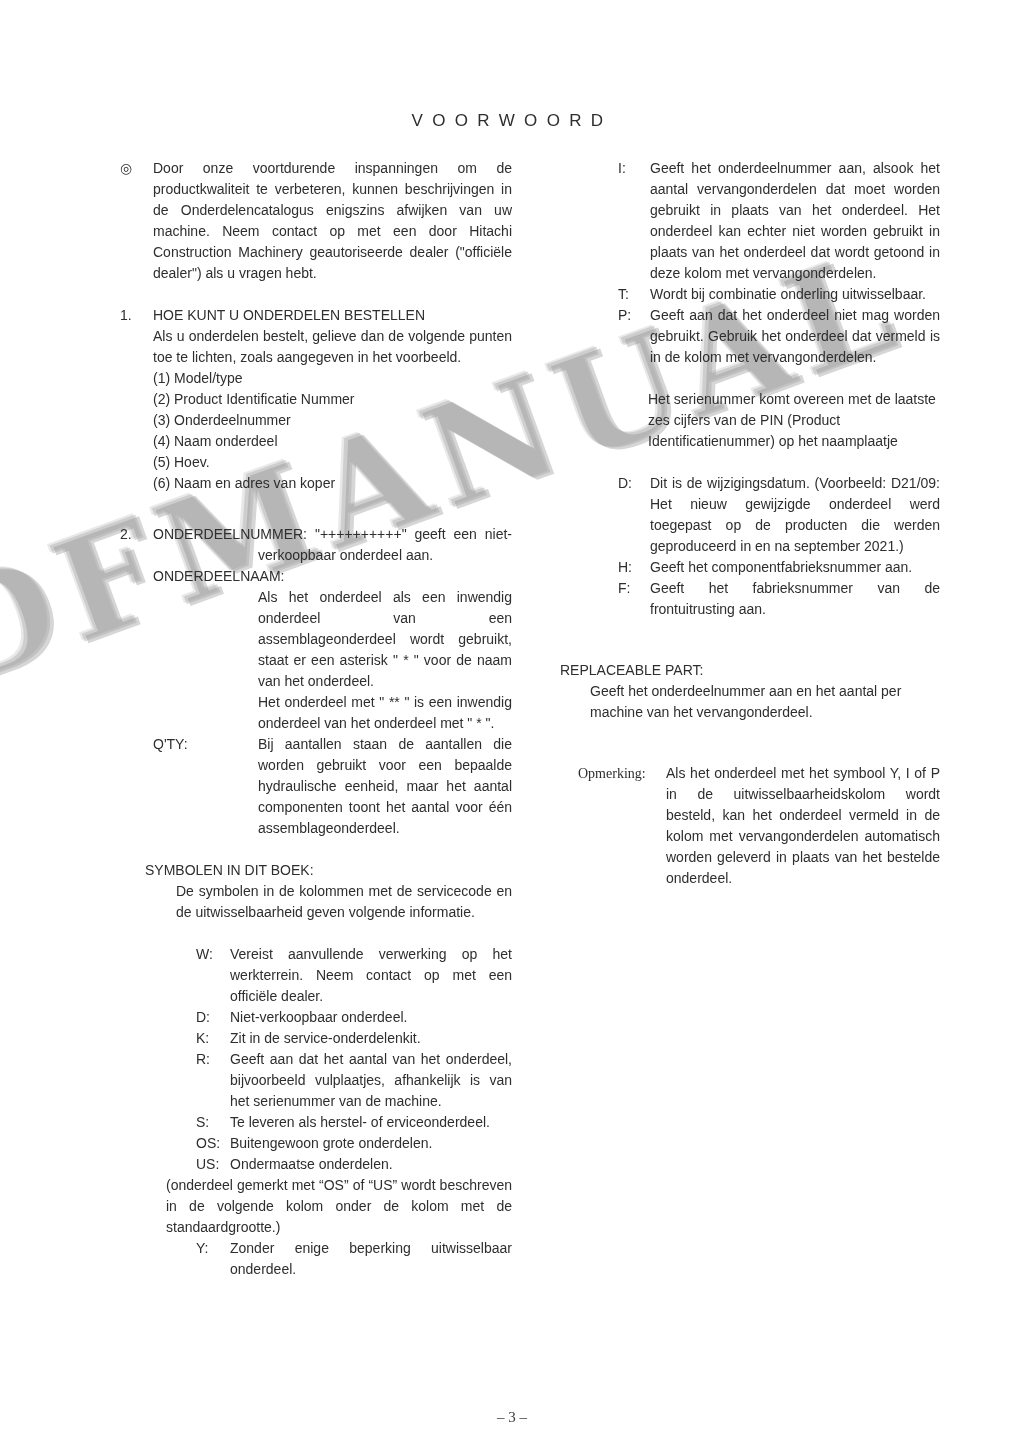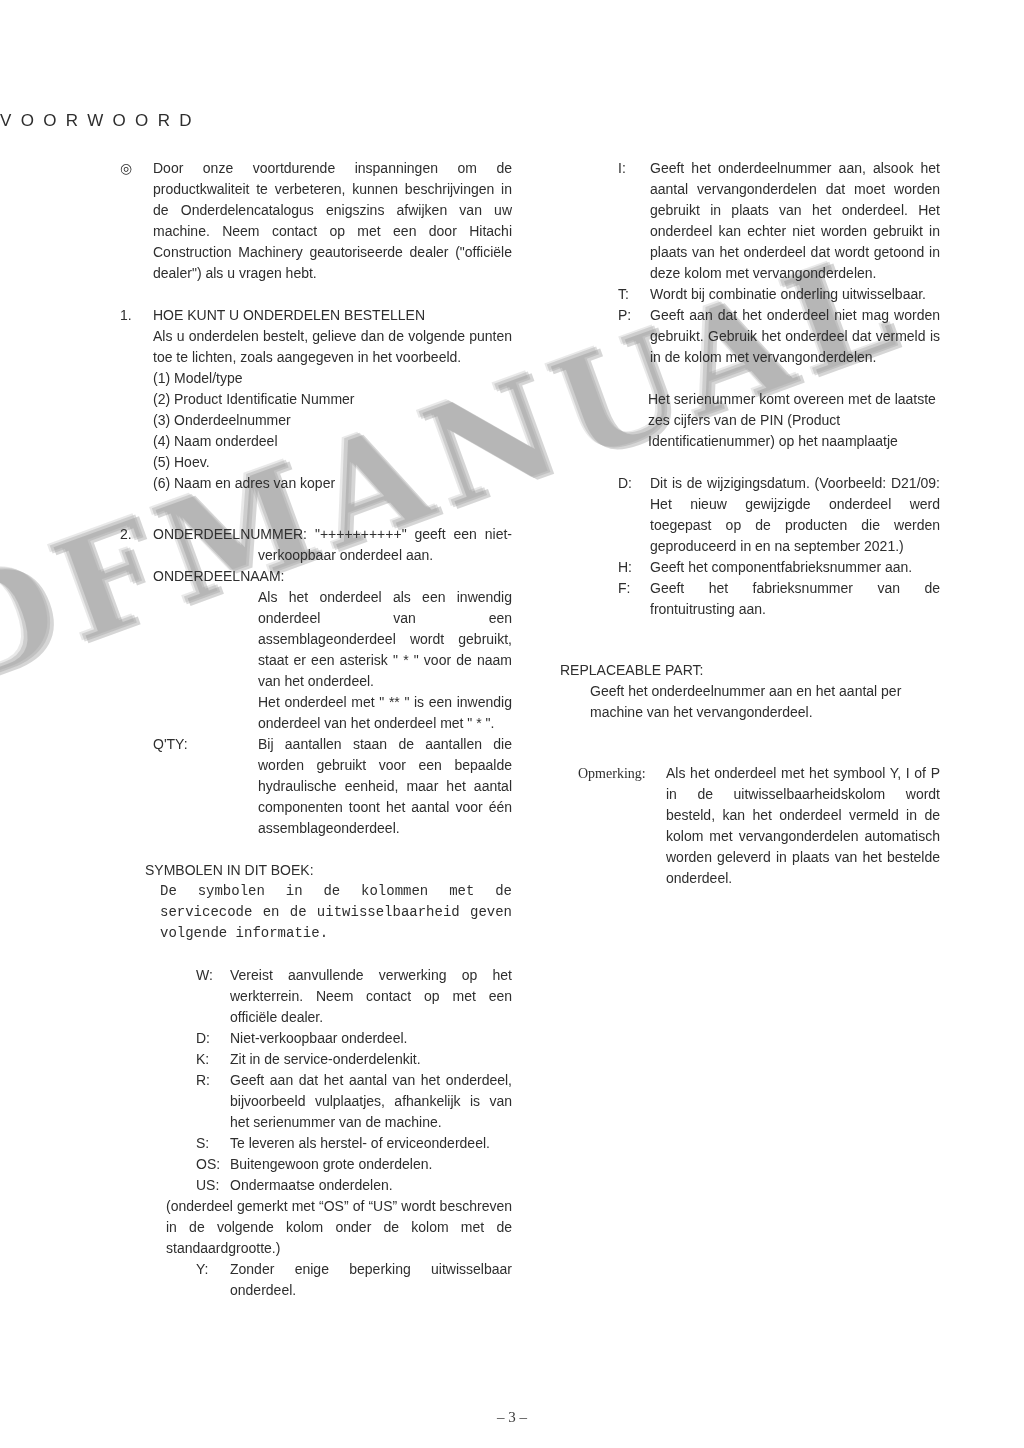--- a/index.html
+++ b/index.html
@@ -8,21 +8,21 @@
     width:1024px; height:1448px;
     margin:0 auto;
     background:#ffffff;
     font-family:"Liberation Sans", sans-serif;
     font-size:14px; line-height:21px;
     color:#2e2e2e;
     overflow:hidden;
   }
   .title {
     position:absolute; top:110px; left:0; width:100%;
-    margin:0; 
+    margin:0; text-align:center;
     font-size:17px; font-weight:normal; letter-spacing:0.55em;
     z-index:2;
   }
   .watermark {
     position:absolute; top:672px; left:-170px;
     transform:rotate(-20deg); transform-origin:left center;
     font-family:"DejaVu Serif", serif; font-weight:bold;
     font-size:140px; letter-spacing:10px; white-space:nowrap;
     color:rgba(150,150,150,0.32);
     text-shadow:3px 3px 0 rgba(120,120,120,0.30), -2px -2px 0 rgba(215,215,215,0.55);
@@ -43,21 +43,21 @@
   .k88  { flex-basis:88px !important;font-family:Liberation Serif, serif; }
 
   .mb1 { margin-bottom:21px; }
   .mb15 { margin-bottom:30px; }
   .mb2 { margin-bottom:40px; }
 
   .hang { padding-left:105px; text-indent:-105px; }
   .ind105 { margin-left:105px; }
 
   .sym-head  { margin-left:25px; }
-  .sym-intro { margin-left:40px;font-family:Liberation Mono, monospace; }
+  .sym-intro { margin-left:56px; }
   .sym-items { margin-left:76px; }
   .sym-note  { margin-left:46px; }
 
   .code-row { margin-left:58px; }
   .serial-text { margin-left:88px; }
   .repl-text { margin-left:30px; }
   .opm-row { margin-left:18px; }
 
   .page-number {
     position:absolute; bottom:20px; left:0; width:100%;

